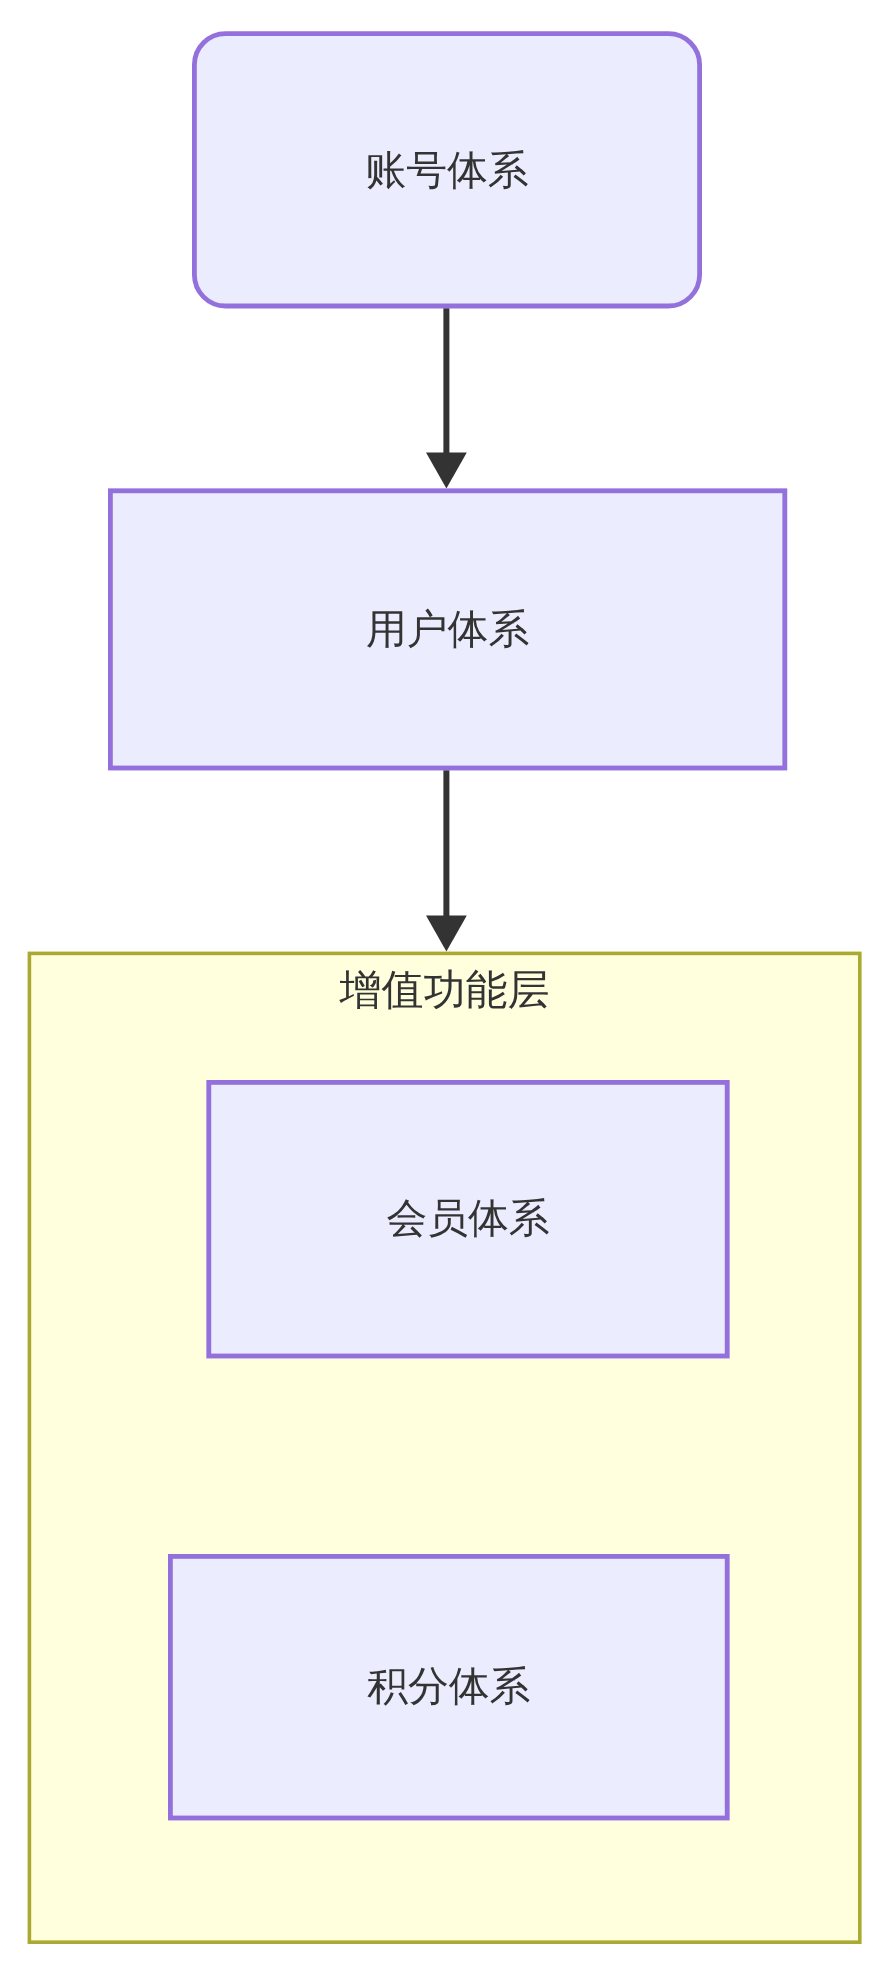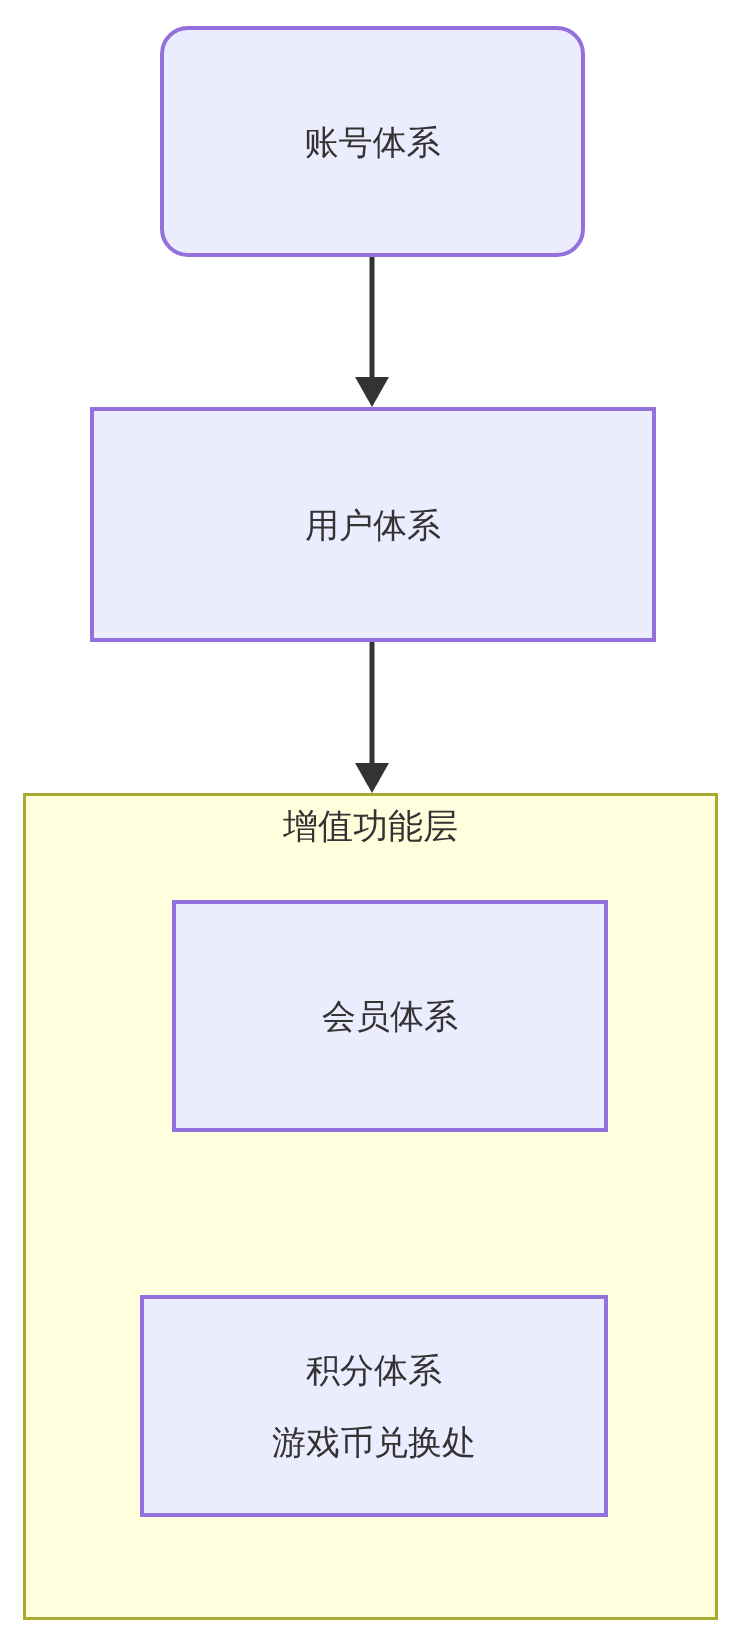--- a/index.html
+++ b/index.html
@@ -102,17 +102,16 @@
 
   <div class="cluster" id="cluster-vas">
     <div class="cluster-label">增值功能层</div>
 
     <div class="node" id="node-member">
       <span class="node-line">会员体系</span>
     </div>
 
     <div class="node" id="node-points">
       <span class="node-line">积分体系</span>
-      <span class="node-line">游戏币兑换处</span>
     </div>
   </div>
 
 </div>
 
 </body></html>

